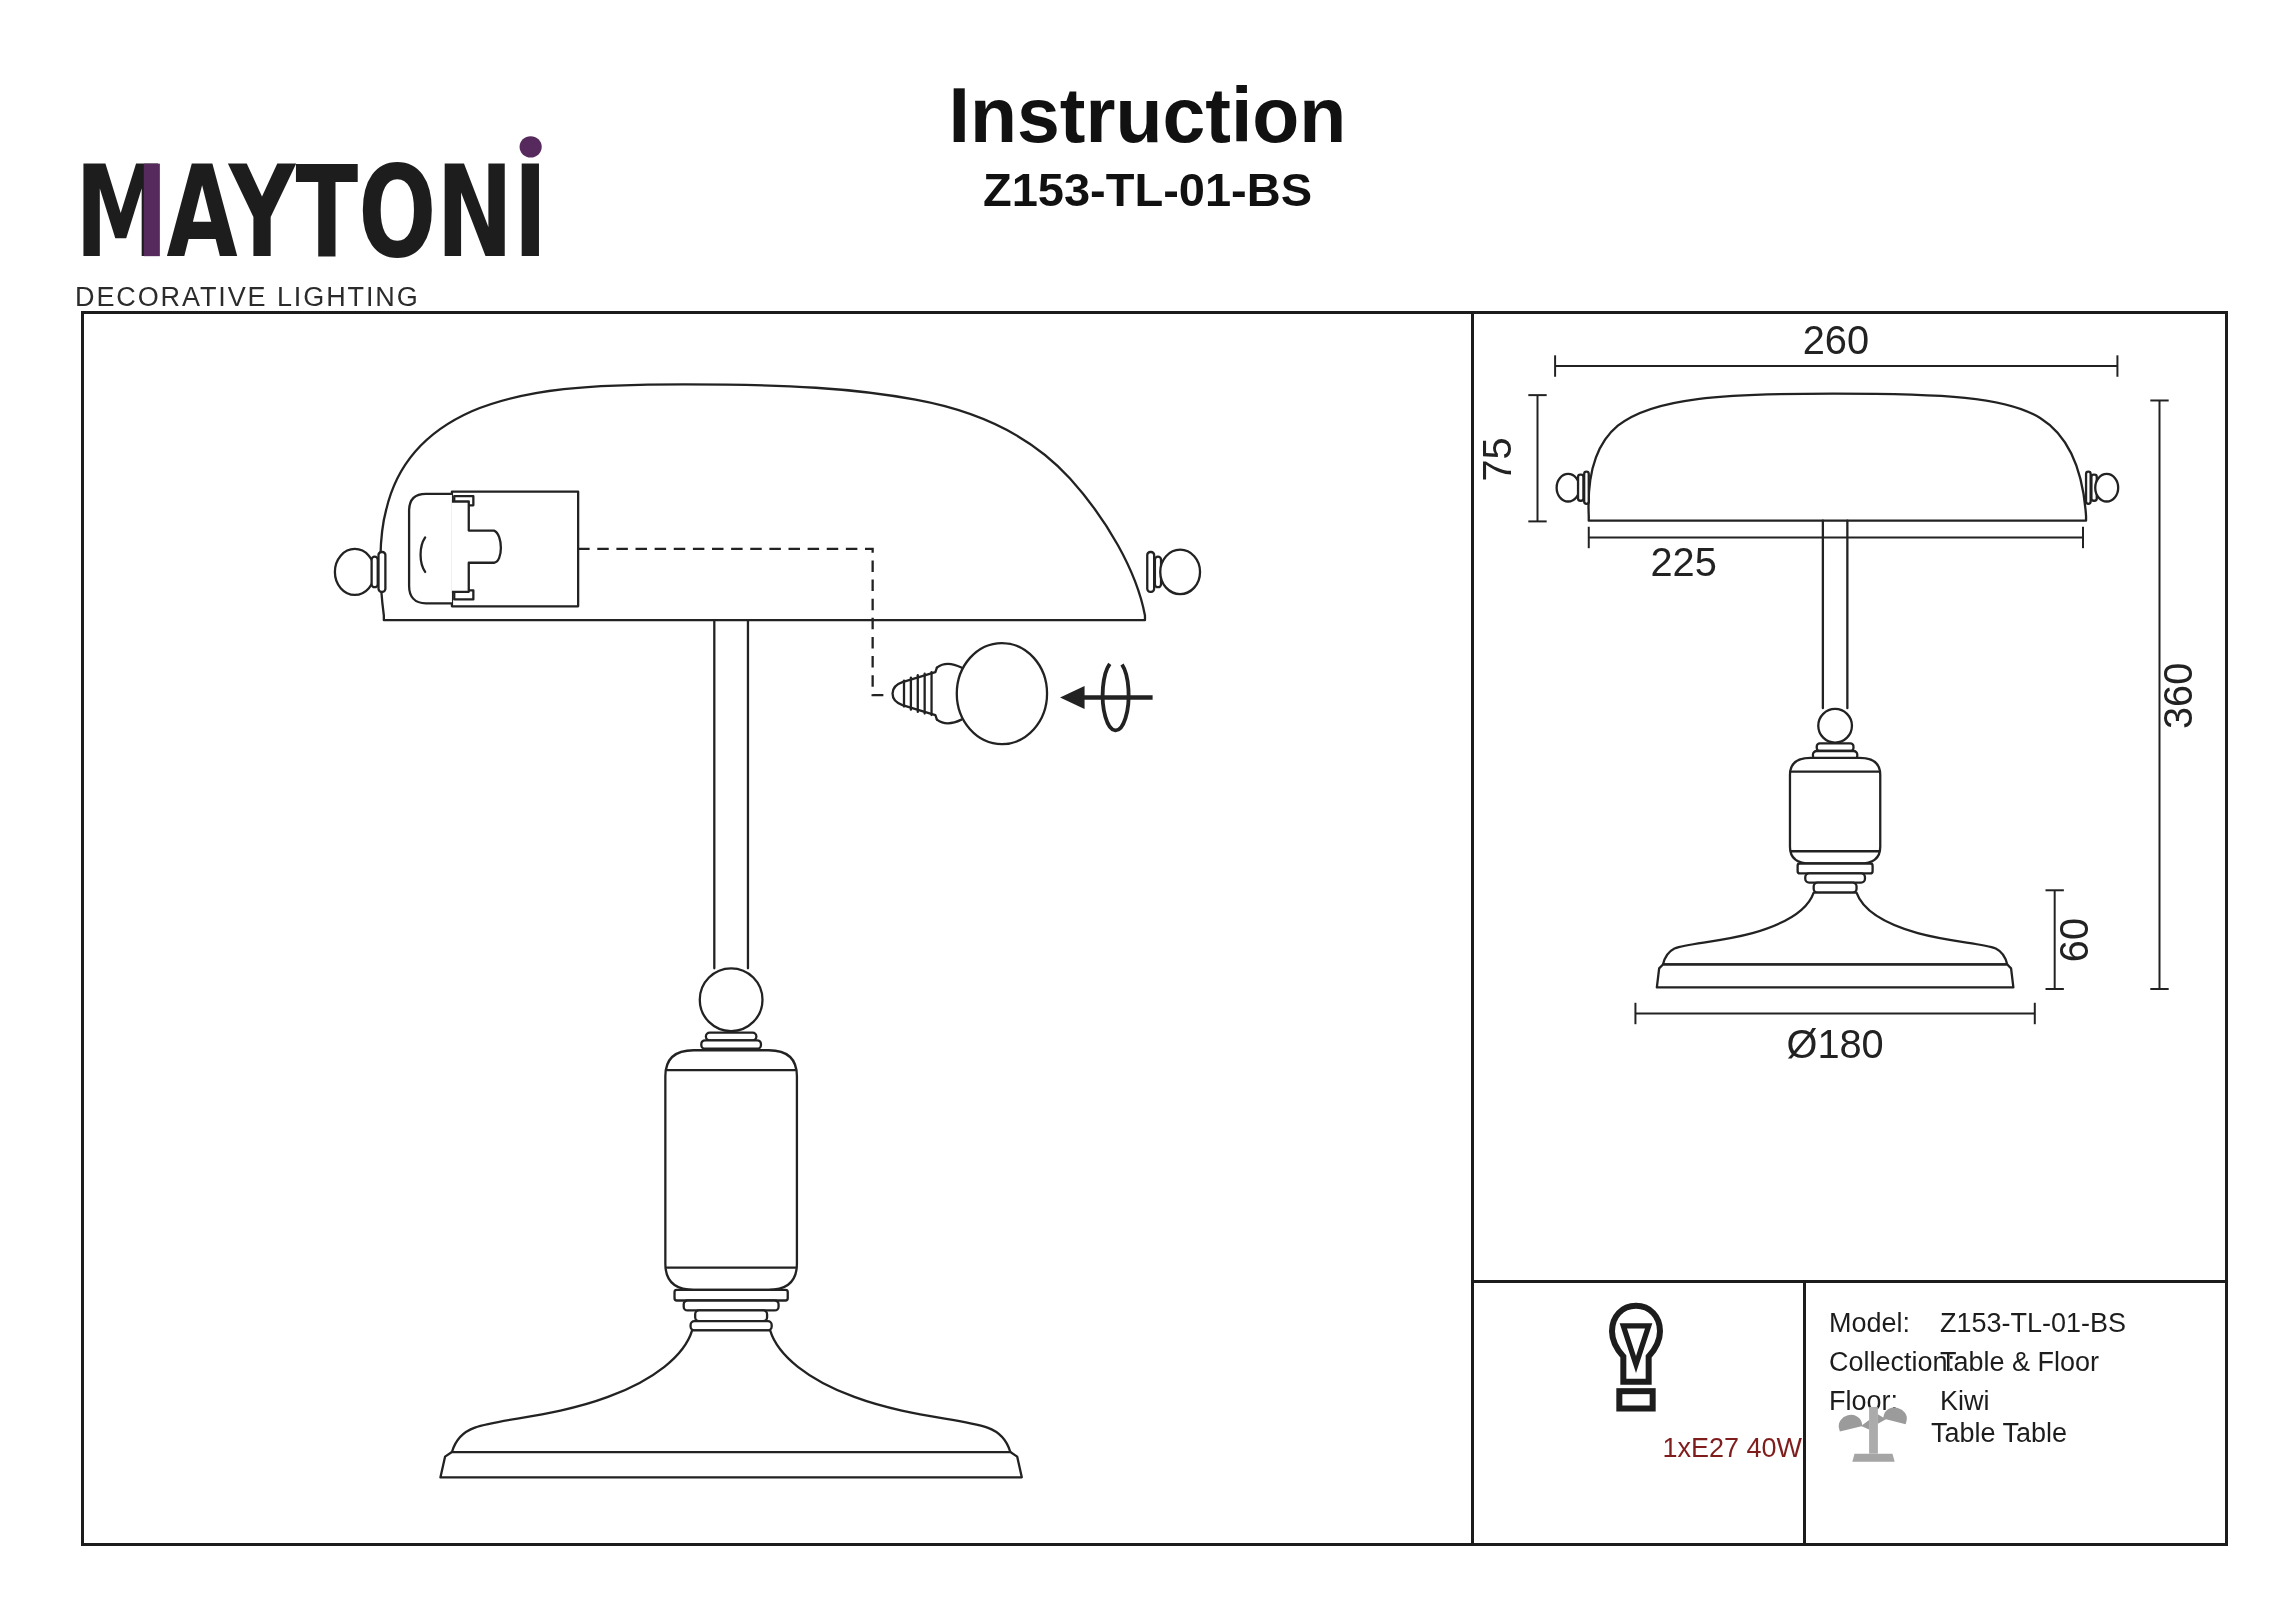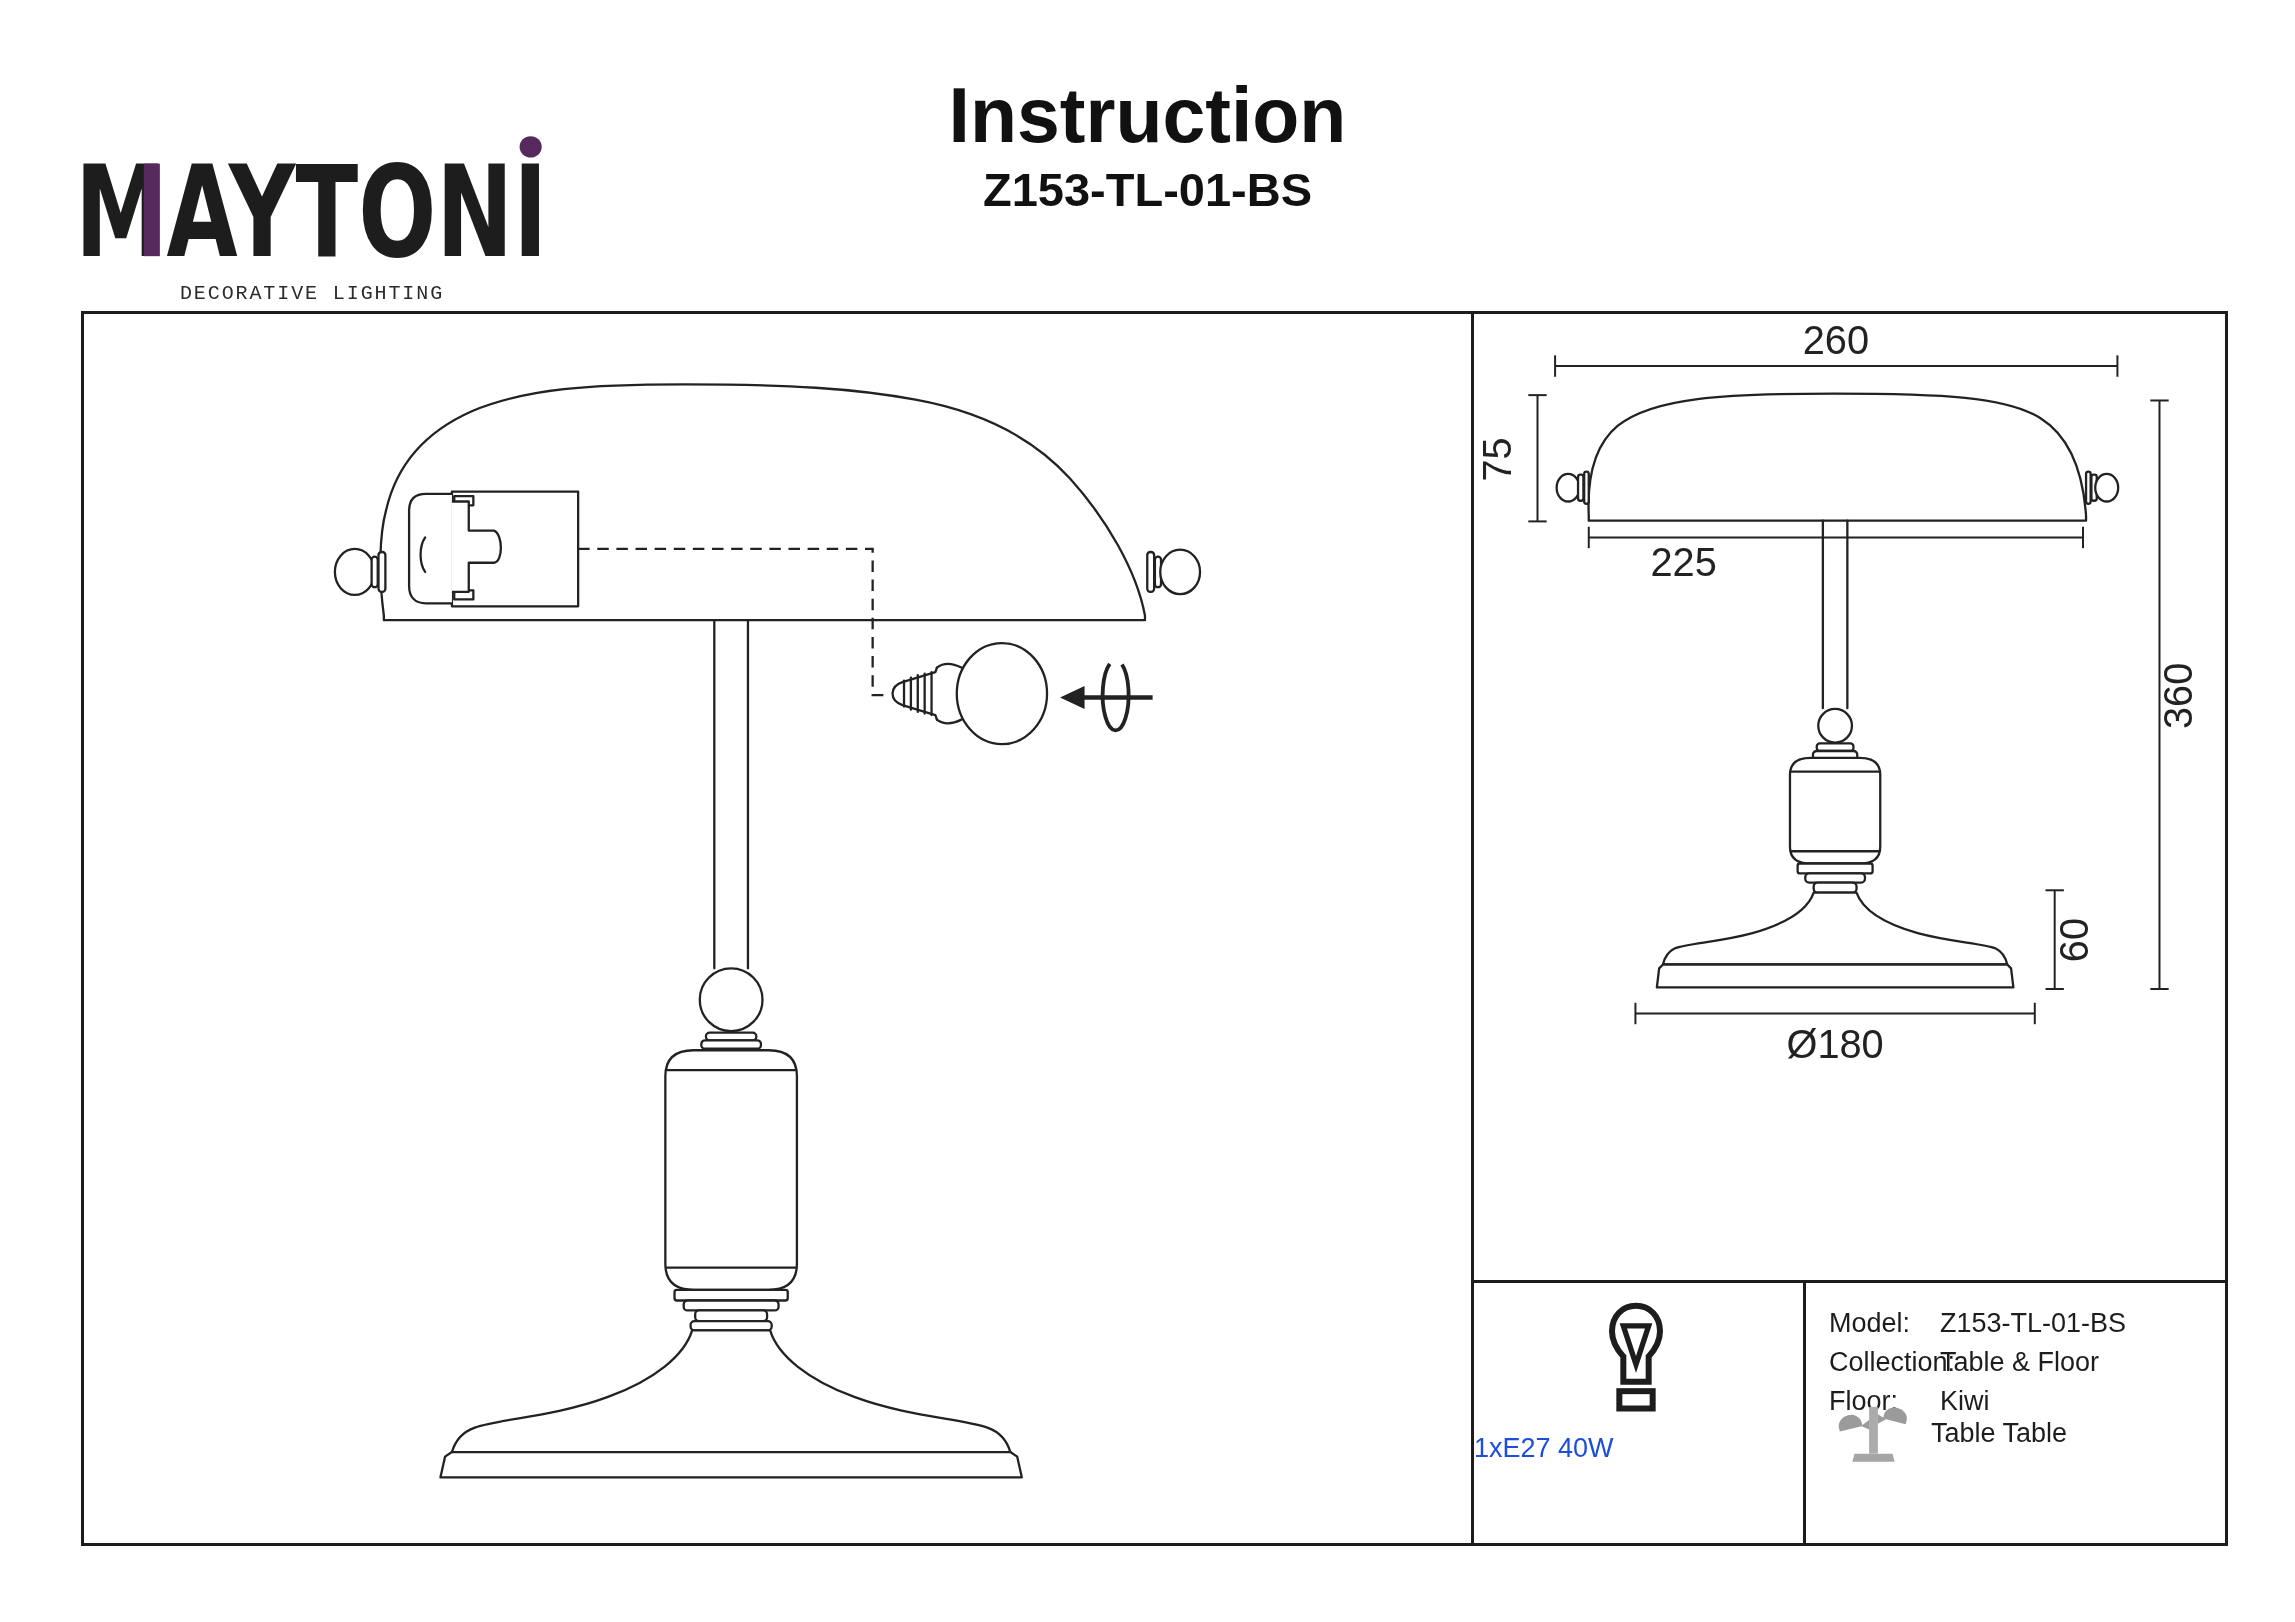--- a/index.html
+++ b/index.html
@@ -4,40 +4,40 @@
 <style>
   * { margin:0; padding:0; box-sizing:border-box; }
   html,body { background:#ffffff; }
   .page {
     position:relative; width:2295px; height:1623px; background:#fff; overflow:hidden;
     font-family:"Liberation Sans", sans-serif; color:#1d1d1d;
   }
   
   .logo-svg { position:absolute; left:75px; top:130px; width:474px; height:130px; }
   .tagline {
-    position:absolute; left:75px; top:282px; width:474px; text-align:center;
-    font-size:20px; letter-spacing:1.9px; font-weight:500; color:#2b2b2b;
-    font-family:Liberation Mono, monospace;
+    position:absolute; left:75px; top:282px; width:474px; text-align:left;
+    font-size:27px; letter-spacing:1.9px; font-weight:500; color:#2b2b2b;
+    font-family:Liberation Sans, sans-serif;
   }
   .title-block { position:absolute; left:0; top:73px; width:2295px; text-align:center; }
   .doc-title { font-size:77px; font-weight:bold; line-height:1.1; color:#111; }
   .doc-model { font-size:47px; font-weight:bold; line-height:1.1; color:#111; margin-top:6.1px; }
   
   .frame {
     position:absolute; left:81px; top:311px; width:2147px; height:1235px;
     border:3.8px solid #1c1c1c; background:#fff;
   }
   .divider-v-main { position:absolute; left:1387px; top:0; width:3.1px; height:100%; background:#1c1c1c; }
   .divider-h-info { position:absolute; left:1387px; top:966px; right:0; height:3.1px; background:#1c1c1c; }
   .divider-v-info { position:absolute; left:1719px; top:966px; width:3.1px; bottom:0; background:#1c1c1c; }
   .panel-left-svg  { position:absolute; left:0; top:0; width:1383px; height:1223px; }
   .panel-right-svg { position:absolute; left:1390px; top:0; width:749px; height:962px; }
   .cell-bulb { position:absolute; left:1390px; top:969px; width:328px; height:258px; }
   .bulb-icon-svg { position:absolute; left:132px; top:15.3px; width:60px; height:121px; }
-  .bulb-label { position:absolute; left:0; top:150px; width:100%; text-align:left; font-size:27px; color:#1d4ed8; }
+  .bulb-label { position:absolute; left:0; top:150px; width:100%; text-align:right; font-size:27px; color:#7f1d1d; }
   .cell-model { position:absolute; left:1722px; top:969px; width:418px; height:258px;padding-left:35px; }
   .info-row-line { position:absolute; left:0; width:100%; height:34px; font-size:27px; color:#1d1d1d; }
   .info-label { position:absolute; left:23px; top:0; }
   .info-value { position:absolute; left:134px; top:0; }
   .info-value-indent { position:absolute; left:125px; top:0; }
   .watermark-svg { position:absolute; left:31px; top:122px; width:73px; height:63px; }
   
   .ln { stroke:#222; stroke-width:3; fill:none; stroke-linecap:round; stroke-linejoin:round; }
   .lnf { stroke:#222; stroke-width:3; fill:#fff; stroke-linejoin:round; }
   .dim { stroke:#222; stroke-width:2.6; fill:none; }

